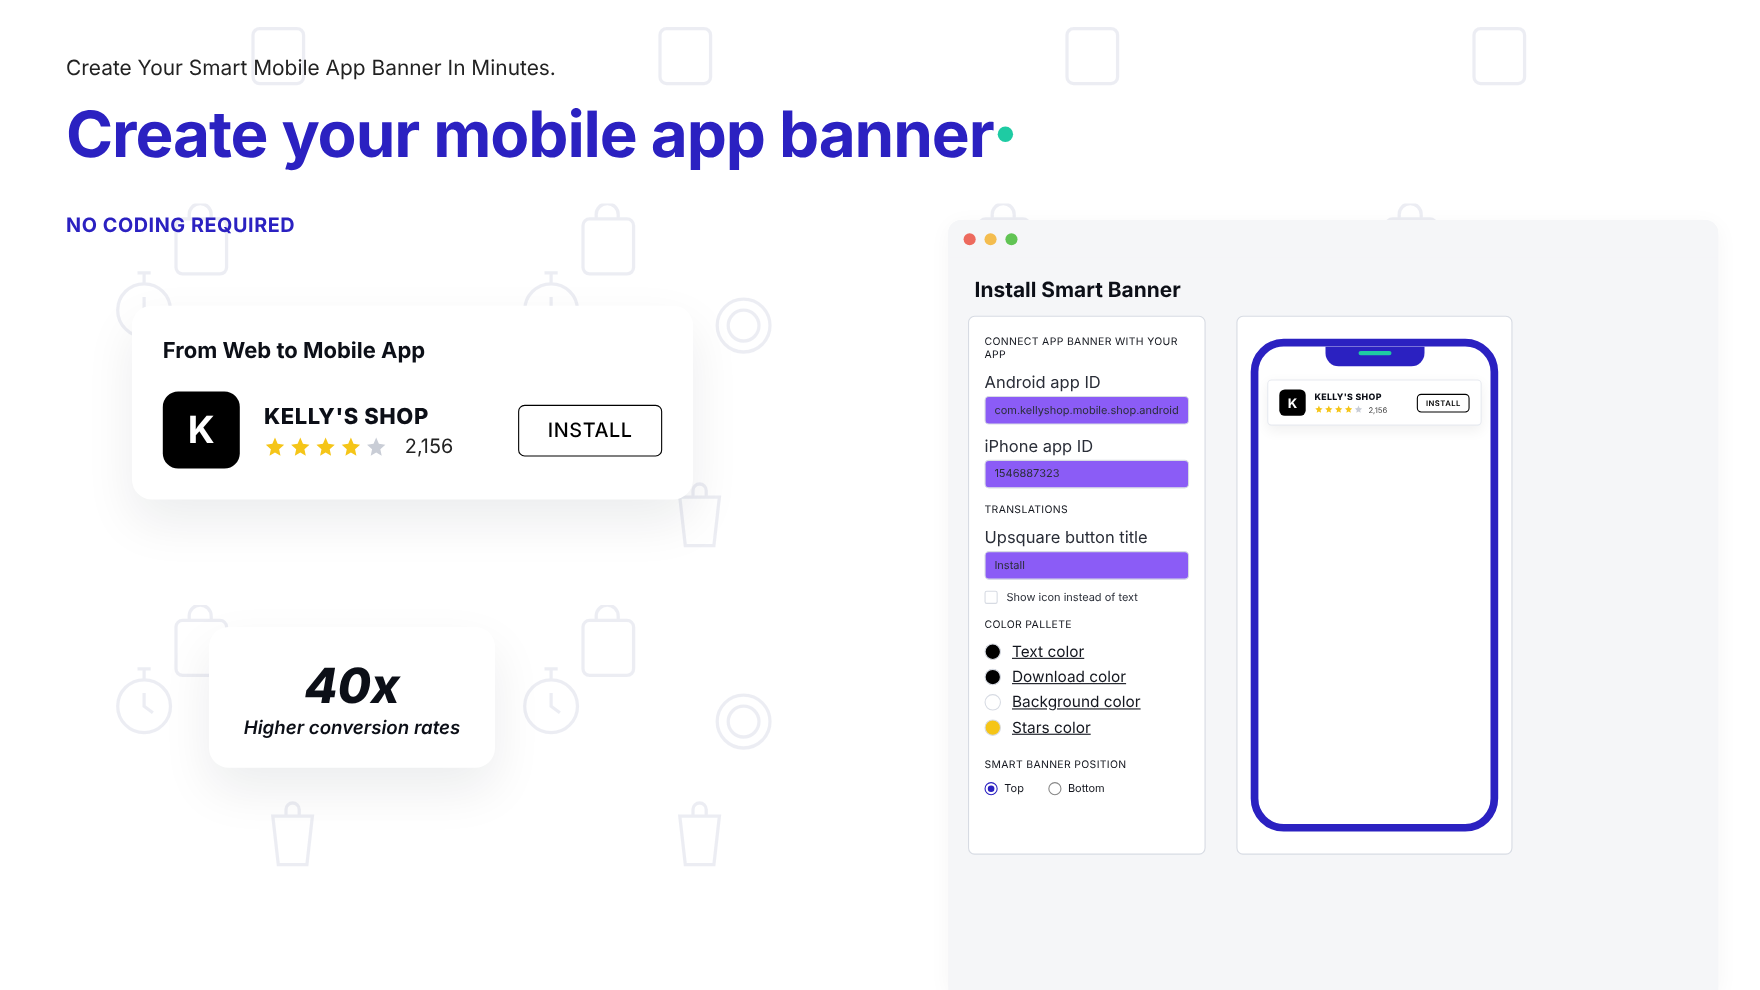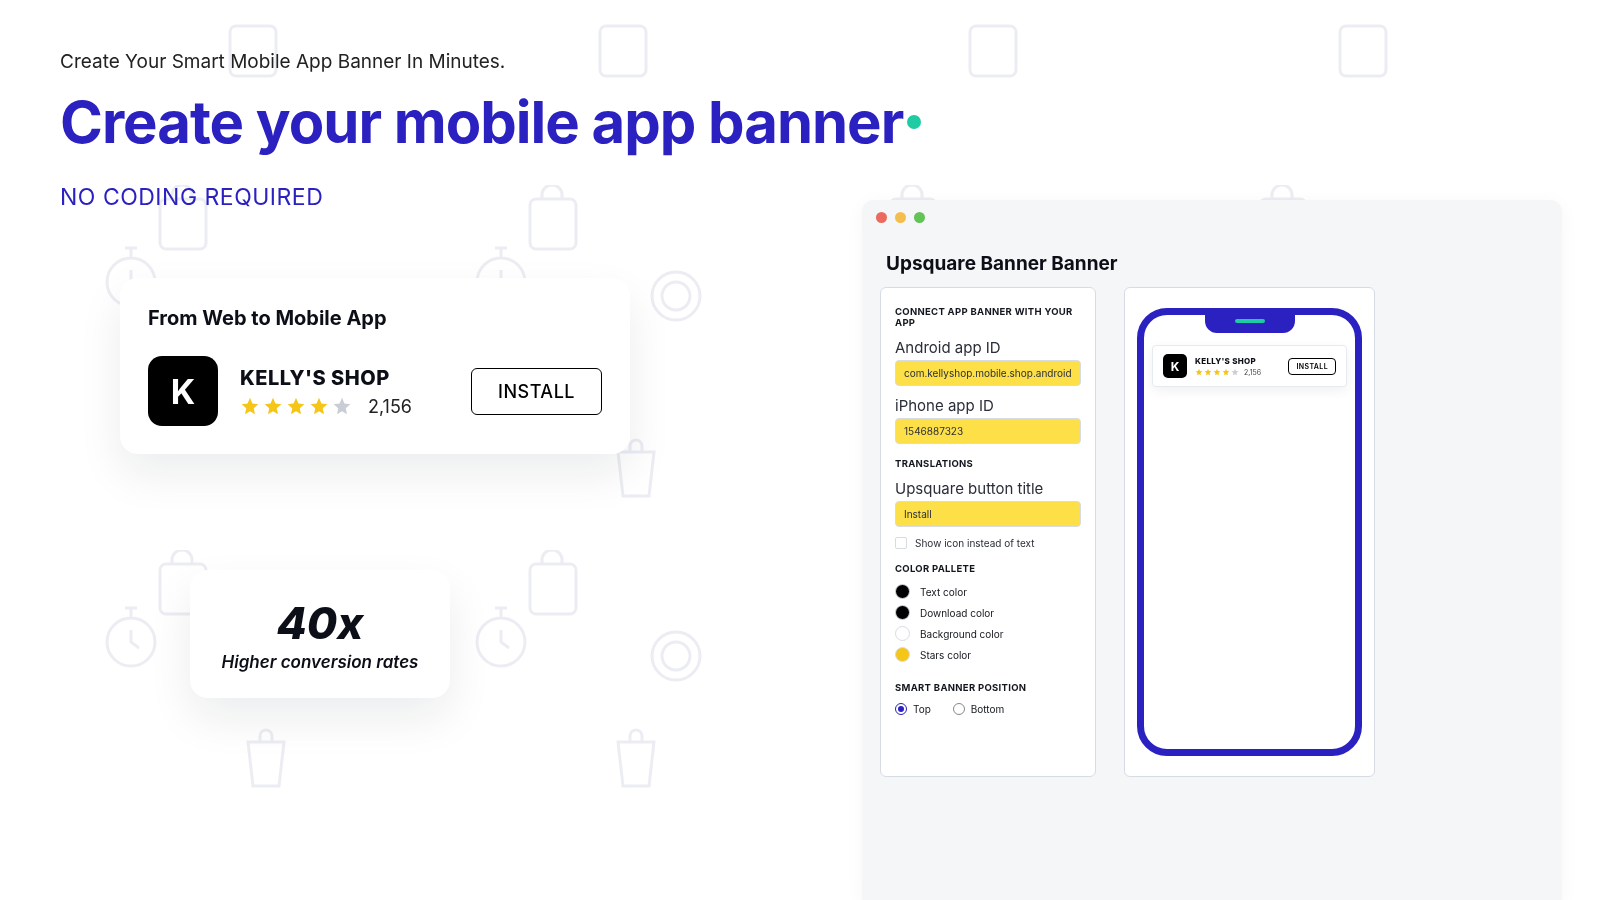--- a/index.html
+++ b/index.html
@@ -12,21 +12,21 @@
   --panel-bg:#F5F6F8;
 }
 *{box-sizing:border-box;margin:0;padding:0;font-family:"Inter","Helvetica Neue",Arial,sans-serif;}
 html,body{width:1600px;height:900px;background:#fff;overflow:hidden;position:relative;color:var(--text-dark);}
 .bg-icons{position:absolute;inset:0;opacity:.12;pointer-events:none;}
 .bg-icons svg{position:absolute;width:80px;height:80px;stroke:#6A75A6;stroke-width:3;fill:none;}
 .page{position:relative;padding:50px 84px 0 60px;height:100%;}
 .lead{font-size:19px;color:#222;margin-bottom:14px;}
 h1.title{font-size:58px;font-weight:700;color:var(--brand-blue);letter-spacing:-1px;display:flex;align-items:center;gap:4px;}
 .dot{width:14px;height:14px;border-radius:50%;background:var(--teal);display:inline-block;}
-.sub{margin-top:26px;font-size:23px;font-weight:400;color:var(--brand-blue);letter-spacing:.5px;}
+.sub{margin-top:38px;font-size:18px;font-weight:700;color:var(--brand-blue);letter-spacing:.5px;}
 
 
 .card{position:absolute;background:#fff;border-radius:18px;box-shadow:0 20px 45px rgba(14,23,44,.08);}
 .card1{top:278px;left:120px;width:510px;padding:28px 28px;}
 .card1 .heading{font-size:20px;font-weight:700;margin-bottom:26px;}
 .app-row{display:flex;align-items:center;gap:22px;}
 .app-icon{width:70px;height:70px;border-radius:14px;background:#000;color:#fff;display:flex;align-items:center;justify-content:center;font-size:34px;font-weight:700;}
 .app-info{flex:1;}
 .app-name{font-size:20px;font-weight:800;letter-spacing:.5px;}
 .app-meta{display:flex;align-items:center;gap:16px;margin-top:6px;}
@@ -39,27 +39,27 @@
 .caption40{font-size:17px;font-weight:600;margin-top:2px;}
 
 
 .window{position:absolute;top:200px;left:862px;width:700px;height:700px;background:var(--panel-bg);border-radius:12px 12px 0 0;overflow:hidden;box-shadow:0 4px 20px rgba(0,0,0,.04);}
 .titlebar{height:34px;display:flex;align-items:center;padding-left:14px;gap:8px;background:var(--panel-bg);}
 .tl-dot{width:11px;height:11px;border-radius:50%;}
 .tl-red{background:#ED6A5E;} .tl-yellow{background:#F4BD4F;} .tl-green{background:#61C454;}
 .panel-title{font-size:19px;font-weight:700;padding:18px 24px 12px;}
 .panel-body{display:flex;gap:28px;padding:0 18px 20px;}
 .form-card{flex:0 0 216px;background:#fff;border:1px solid var(--border);border-radius:6px;padding:18px 14px;font-size:10.5px;color:#13161E;}
-.sec-h{font-weight:700;font-size:9.5px;letter-spacing:.3px;margin:0 0 10px;color:#13161E;}
+.sec-h{font-weight:400;font-size:9.5px;letter-spacing:.3px;margin:0 0 10px;color:#13161E;}
 .lbl{font-size:15px;color:#2a2e38;margin-bottom:3px;}
-.input{width:100%;border:1px solid var(--border);border-radius:4px;padding:6px 8px;font-size:10px;color:#2a2e38;background:#fde047;}
+.input{width:100%;border:1px solid var(--border);border-radius:4px;padding:6px 8px;font-size:10px;color:#2a2e38;background:#8b5cf6;}
 .spacer{height:14px;}
 .chk{display:flex;align-items:center;gap:8px;font-size:10px;color:#2a2e38;}
 .chk-box{width:12px;height:12px;border:1px solid var(--border);border-radius:2px;display:inline-block;cursor:pointer;}
-.color-row{display:flex;align-items:center;gap:10px;margin:6px 0;font-size:10px;}
+.color-row{display:flex;align-items:center;gap:10px;margin:6px 0;font-size:14px;text-decoration:underline;}
 .swatch{width:15px;height:15px;border-radius:50%;border:1px solid var(--border);cursor:pointer;}
 .sw-black{background:#000;} .sw-white{background:#fff;} .sw-gold{background:var(--gold);}
 .radio-row{display:flex;align-items:center;gap:22px;font-size:10px;}
 .radio{display:flex;align-items:center;gap:6px;cursor:pointer;}
 .rdot{width:12px;height:12px;border-radius:50%;border:1px solid #888;display:inline-flex;align-items:center;justify-content:center;}
 .rdot.sel{border-color:var(--brand-blue);}
 .rdot.sel::after{content:"";width:6px;height:6px;border-radius:50%;background:var(--brand-blue);}
 
 
 .phone-wrap{flex:0 0 250px;background:#fff;border:1px solid var(--border);border-radius:6px;display:flex;align-items:flex-start;justify-content:center;padding:20px 12px;}
@@ -195,21 +195,21 @@
    <div class="big40">40x</div>
    <div class="caption40">Higher conversion rates</div>
  </div>
 
  <div class="window">
    <div class="titlebar">
      <span class="tl-dot tl-red"></span>
      <span class="tl-dot tl-yellow"></span>
      <span class="tl-dot tl-green"></span>
    </div>
-   <div class="panel-title">Upsquare Banner Banner</div>
+   <div class="panel-title">Install Smart Banner</div>
    <div class="panel-body">
 
      <div class="form-card">
 
        <div class="sec-h">CONNECT APP BANNER WITH YOUR APP</div>
        <div class="lbl">Android app ID</div>
        <input class="input" type="text" value="com.kellyshop.mobile.shop.android" style="">
        <div style="height:10px"></div>
        <div class="lbl">iPhone app ID</div>
        <input class="input" type="text" value="1546887323" style="">

